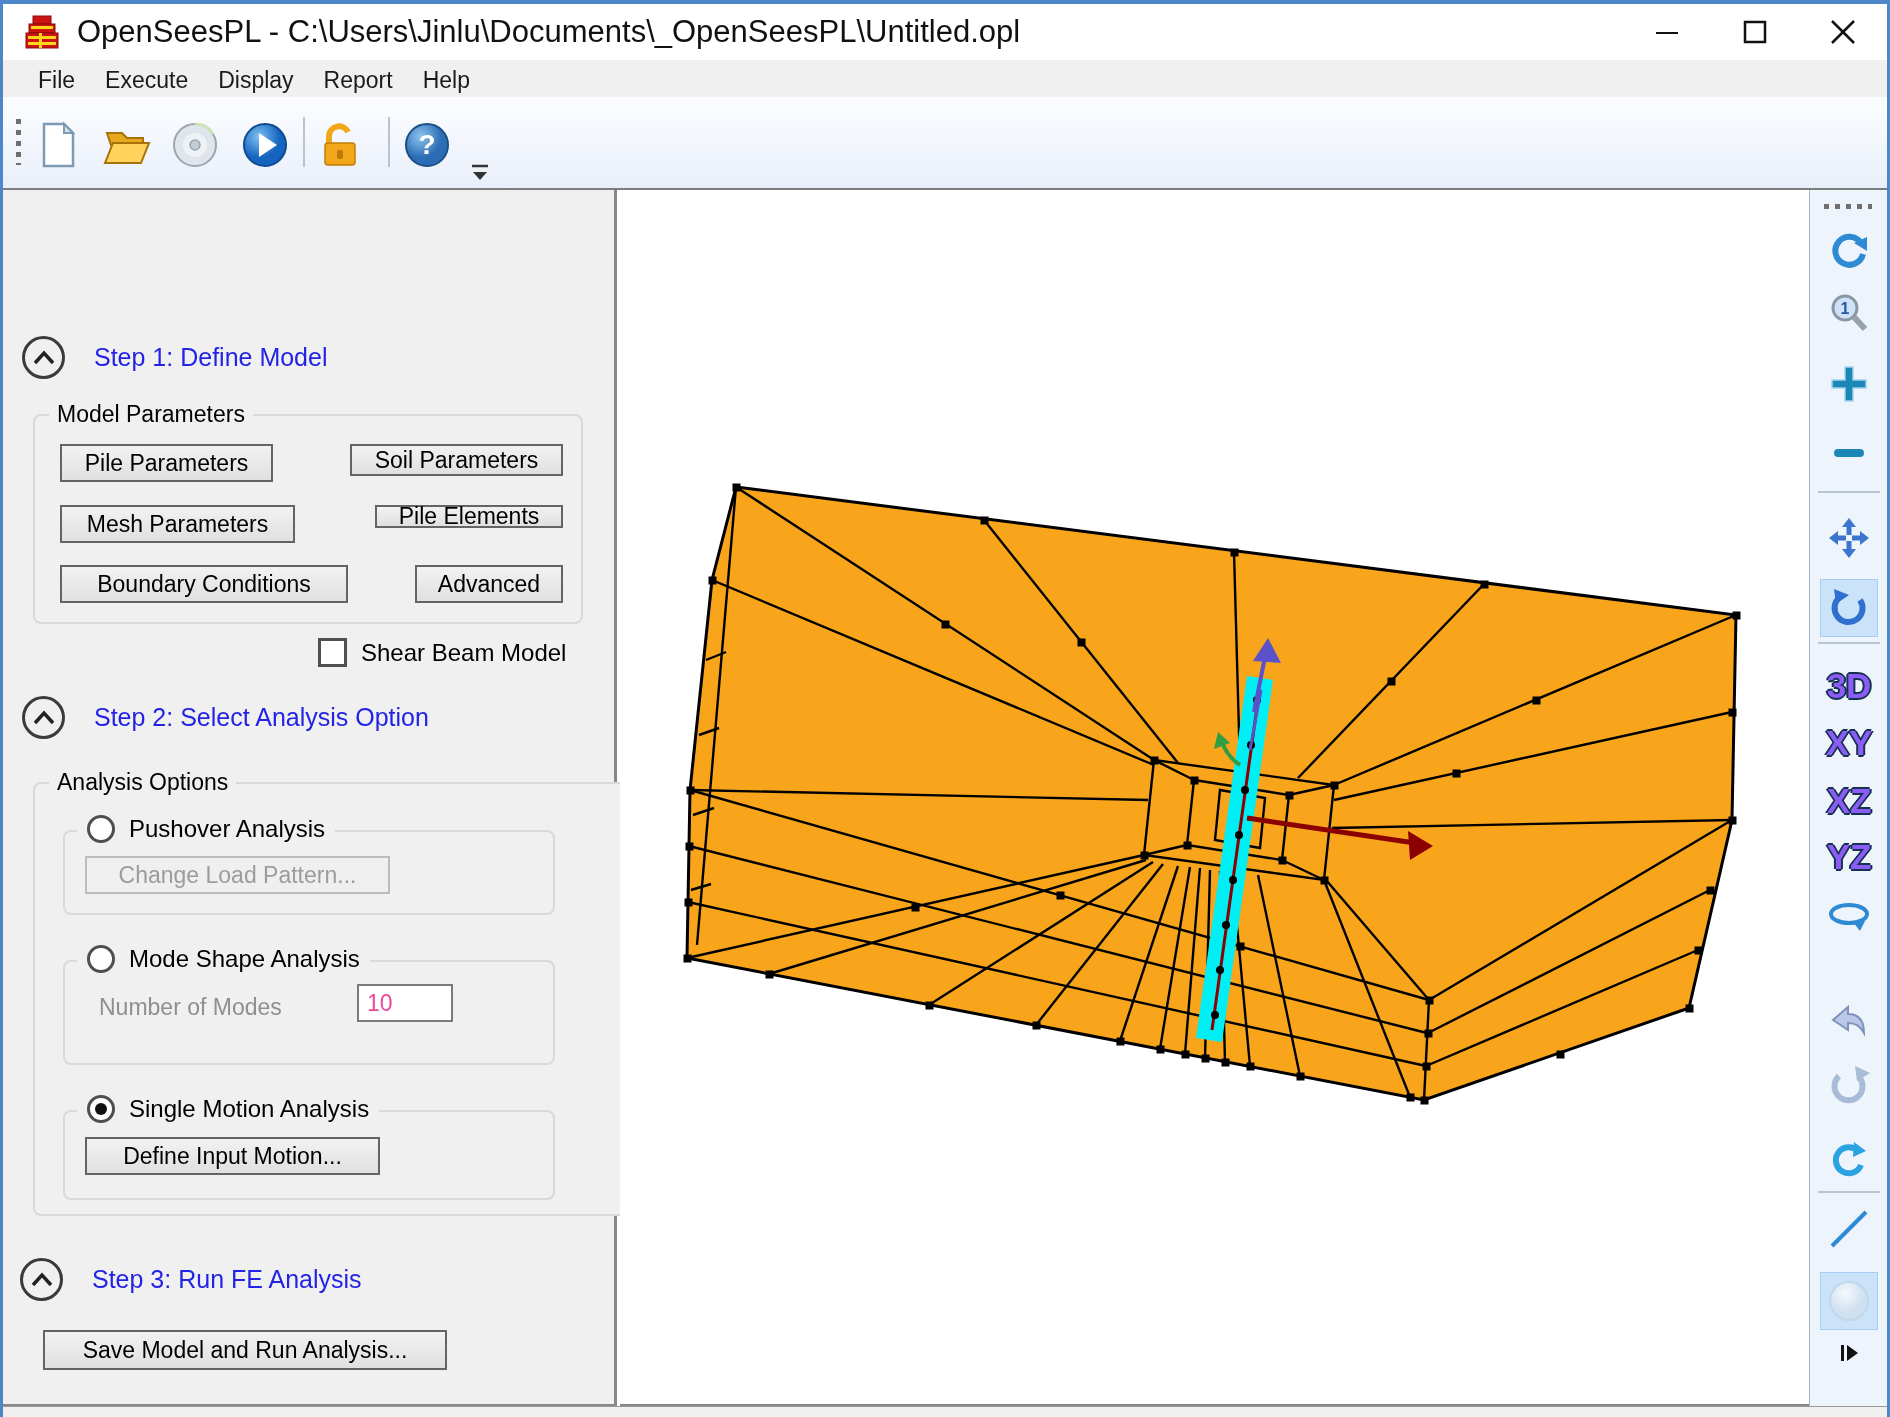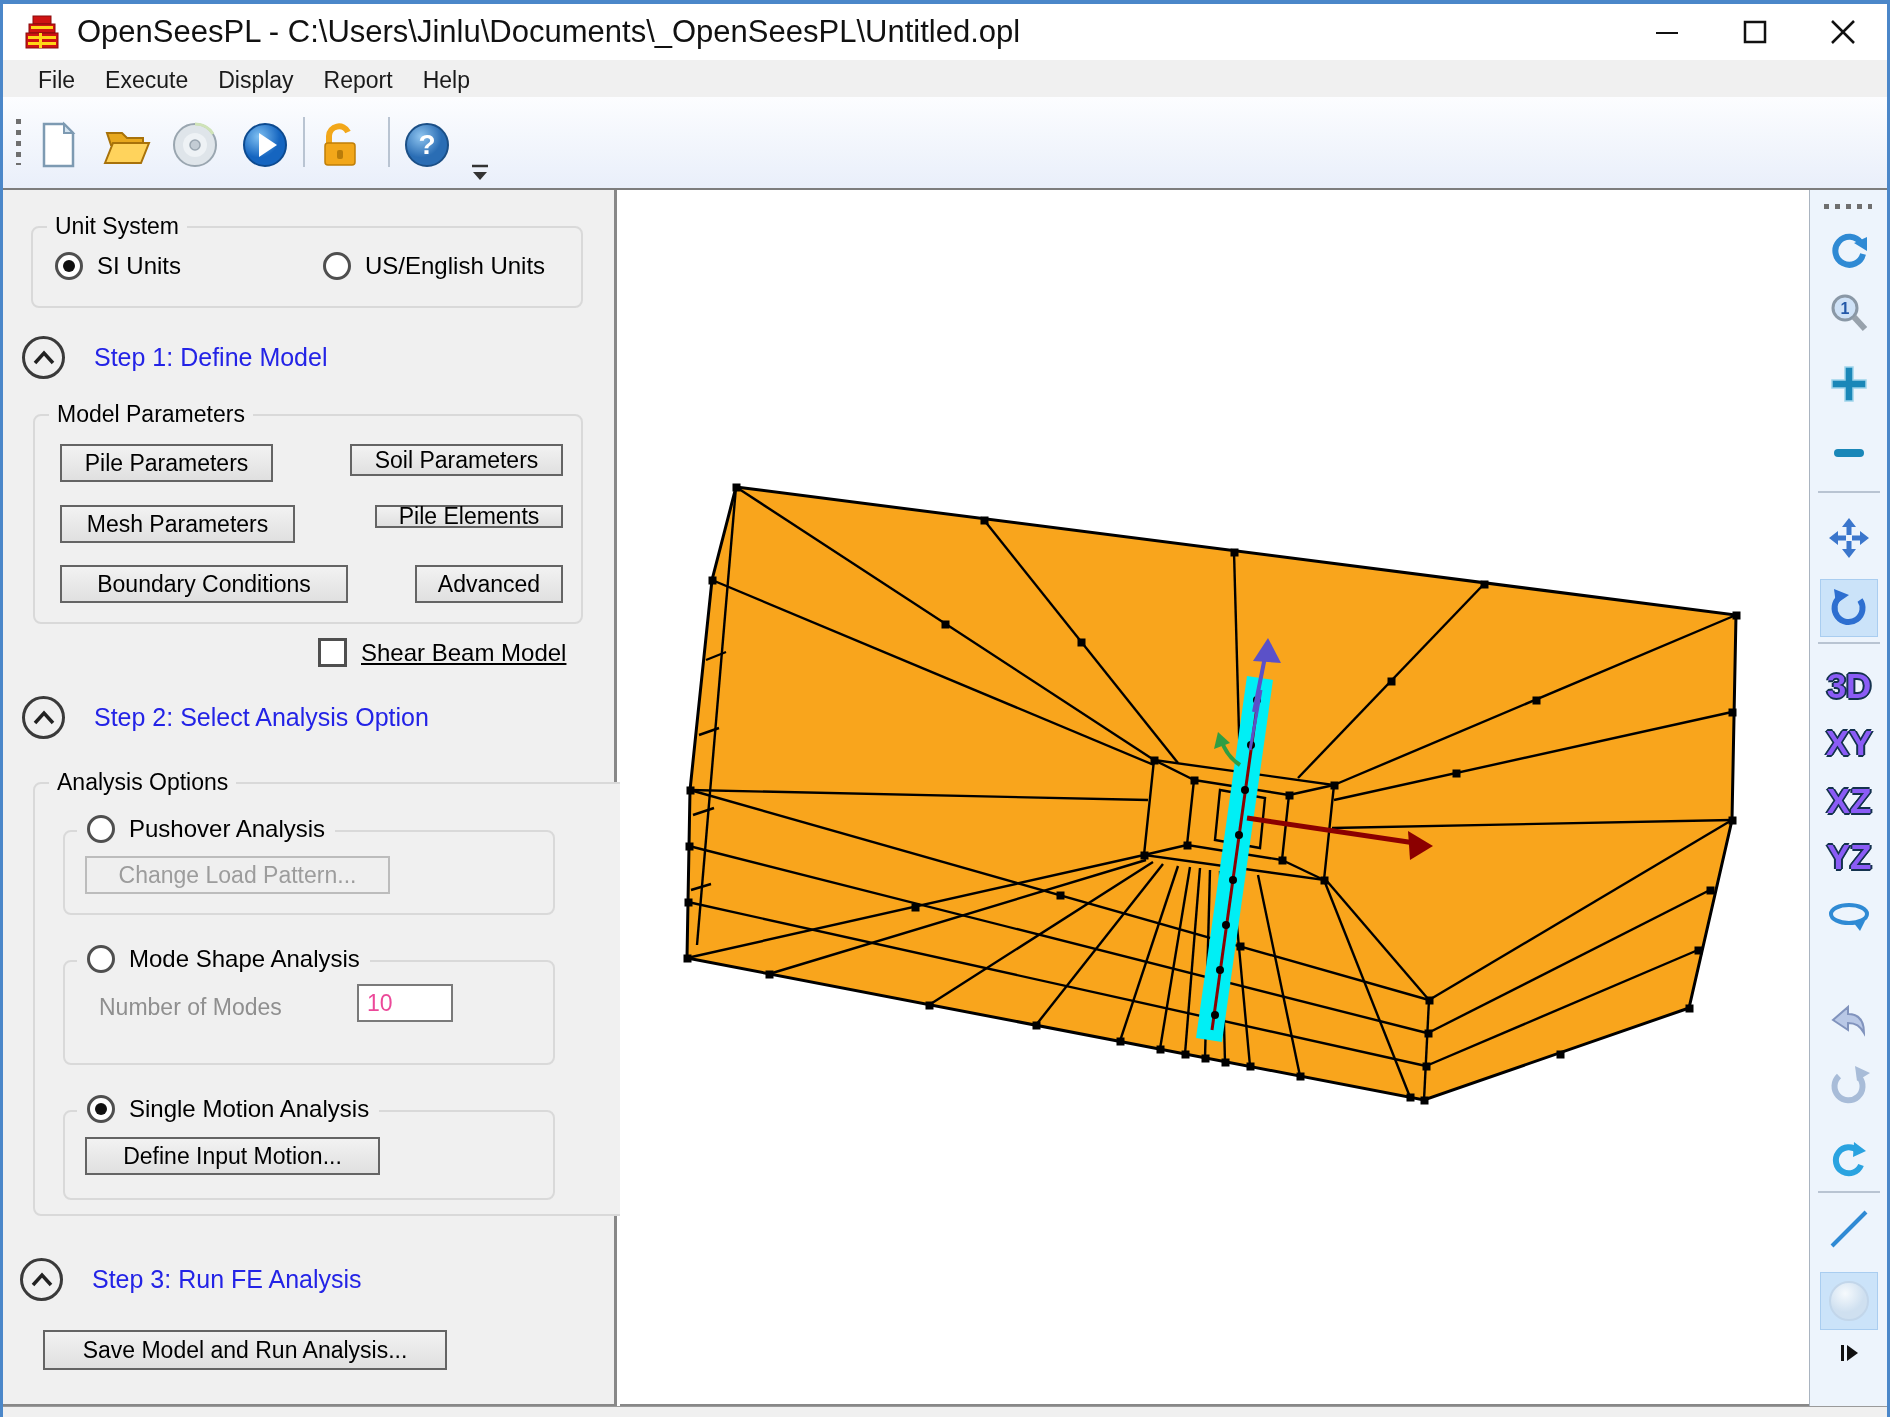--- a/index.html
+++ b/index.html
@@ -152,52 +152,41 @@
       <text x="26" y="35" text-anchor="middle" font-size="28" font-weight="bold" fill="#fff" font-family="Liberation Sans, sans-serif">?</text>
     </svg>
     <svg class="tb-overflow" viewBox="0 0 22 20">
       <line x1="3" y1="3" x2="19" y2="3" stroke="#333" stroke-width="2.5"></line>
       <path d="M4 9 l7 8 7-8 z" fill="#333"></path>
     </svg>
   </div>
 
   <div class="left-panel">
 
-    <div class="groupbox" style="left:28px;top:36px;width:552px;height:82px;">
-      <span class="gb-label">Unit System</span>
-      <div class="radio-row" style="left:22px;top:24px;">
-        <span class="radio sel"></span>
-        <span class="radio-label">SI Units</span>
-      </div>
-      <div class="radio-row" style="left:290px;top:24px;">
-        <span class="radio"></span>
-        <span class="radio-label">US/English Units</span>
-      </div>
-    </div>
 
     <div class="step-header" style="left:19px;top:146px;">
       <span class="step-circle">
         <svg width="24" height="16" viewBox="0 0 24 16">
             <polyline points="3,13 12,3 21,13" fill="none" stroke="#222" stroke-width="3.5"></polyline>
           </svg>
       </span>
       <span class="step-title" style="color:#2323E6">Step 1: Define Model</span>
     </div>
 
     <div class="groupbox" style="left:30px;top:224px;width:550px;height:210px;">
       <span class="gb-label">Model Parameters</span>
       <button class="btn" style="left:25px;top:28px;width:213px;height:38px;">Pile Parameters</button>
       <button class="btn" style="left:315px;top:28px;width:213px;height:32px;">Soil Parameters</button>
       <button class="btn" style="left:25px;top:89px;width:235px;height:38px;">Mesh Parameters</button>
       <button class="btn" style="left:340px;top:89px;width:188px;height:23px;">Pile Elements</button>
       <button class="btn" style="left:25px;top:149px;width:288px;height:38px;">Boundary Conditions</button>
       <button class="btn" style="left:380px;top:149px;width:148px;height:38px;">Advanced</button>
     </div>
 
-    <div class="radio-row" style="left:315px;top:448px;text-decoration:underline;">
+    <div class="radio-row" style="left:315px;top:448px;">
       <span class="checkbox"></span>
       <span class="radio-label">Shear Beam Model</span>
     </div>
 
     <div class="step-header" style="left:19px;top:506px;">
       <span class="step-circle">
         <svg width="24" height="16" viewBox="0 0 24 16">
             <polyline points="3,13 12,3 21,13" fill="none" stroke="#222" stroke-width="3.5"></polyline>
           </svg>
       </span>

